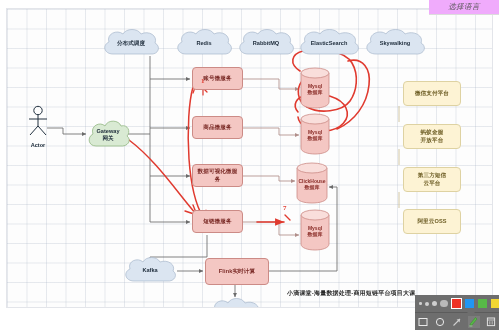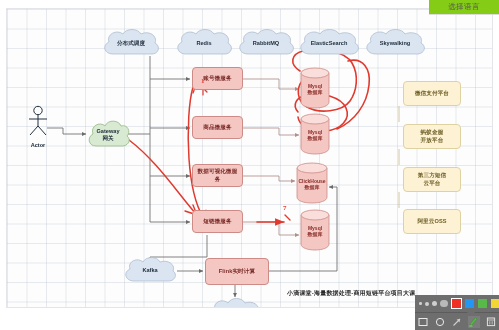--- a/index.html
+++ b/index.html
@@ -43,26 +43,27 @@
     height: 300px;
     pointer-events: none;
   }
 
   
   #lang-bar {
     position: absolute;
     right: 0; top: 0;
     width: 70px;
     height: 15px;
-    background: #84cc16;
+    background: #f0abfc;
     border-bottom: 1px solid #dcdcdc;
     display: flex;
     align-items: center;
     justify-content: center;
     z-index: 30;
+    font-style: italic;
   }
   #lang-bar .lbl {
     font-size: 7.5px;
     color: #555;
     letter-spacing: .4px;
   }
 
   
   .node {
     position: absolute;

